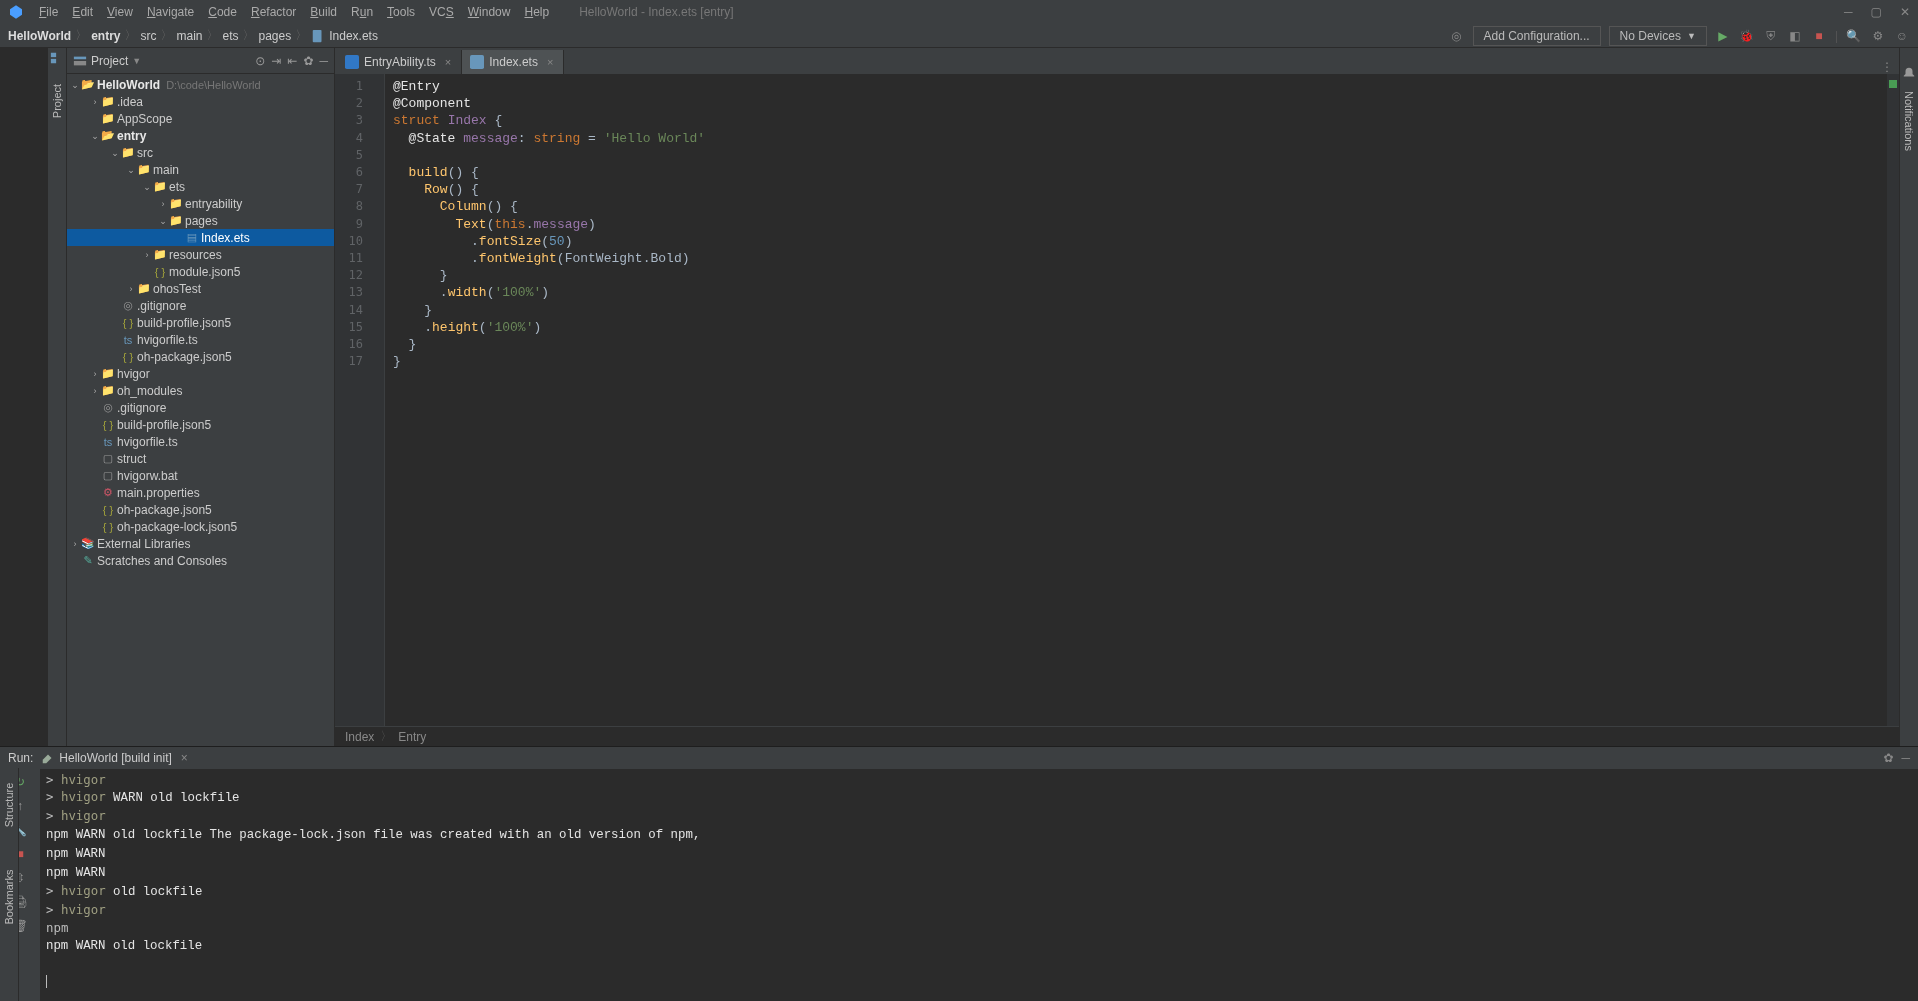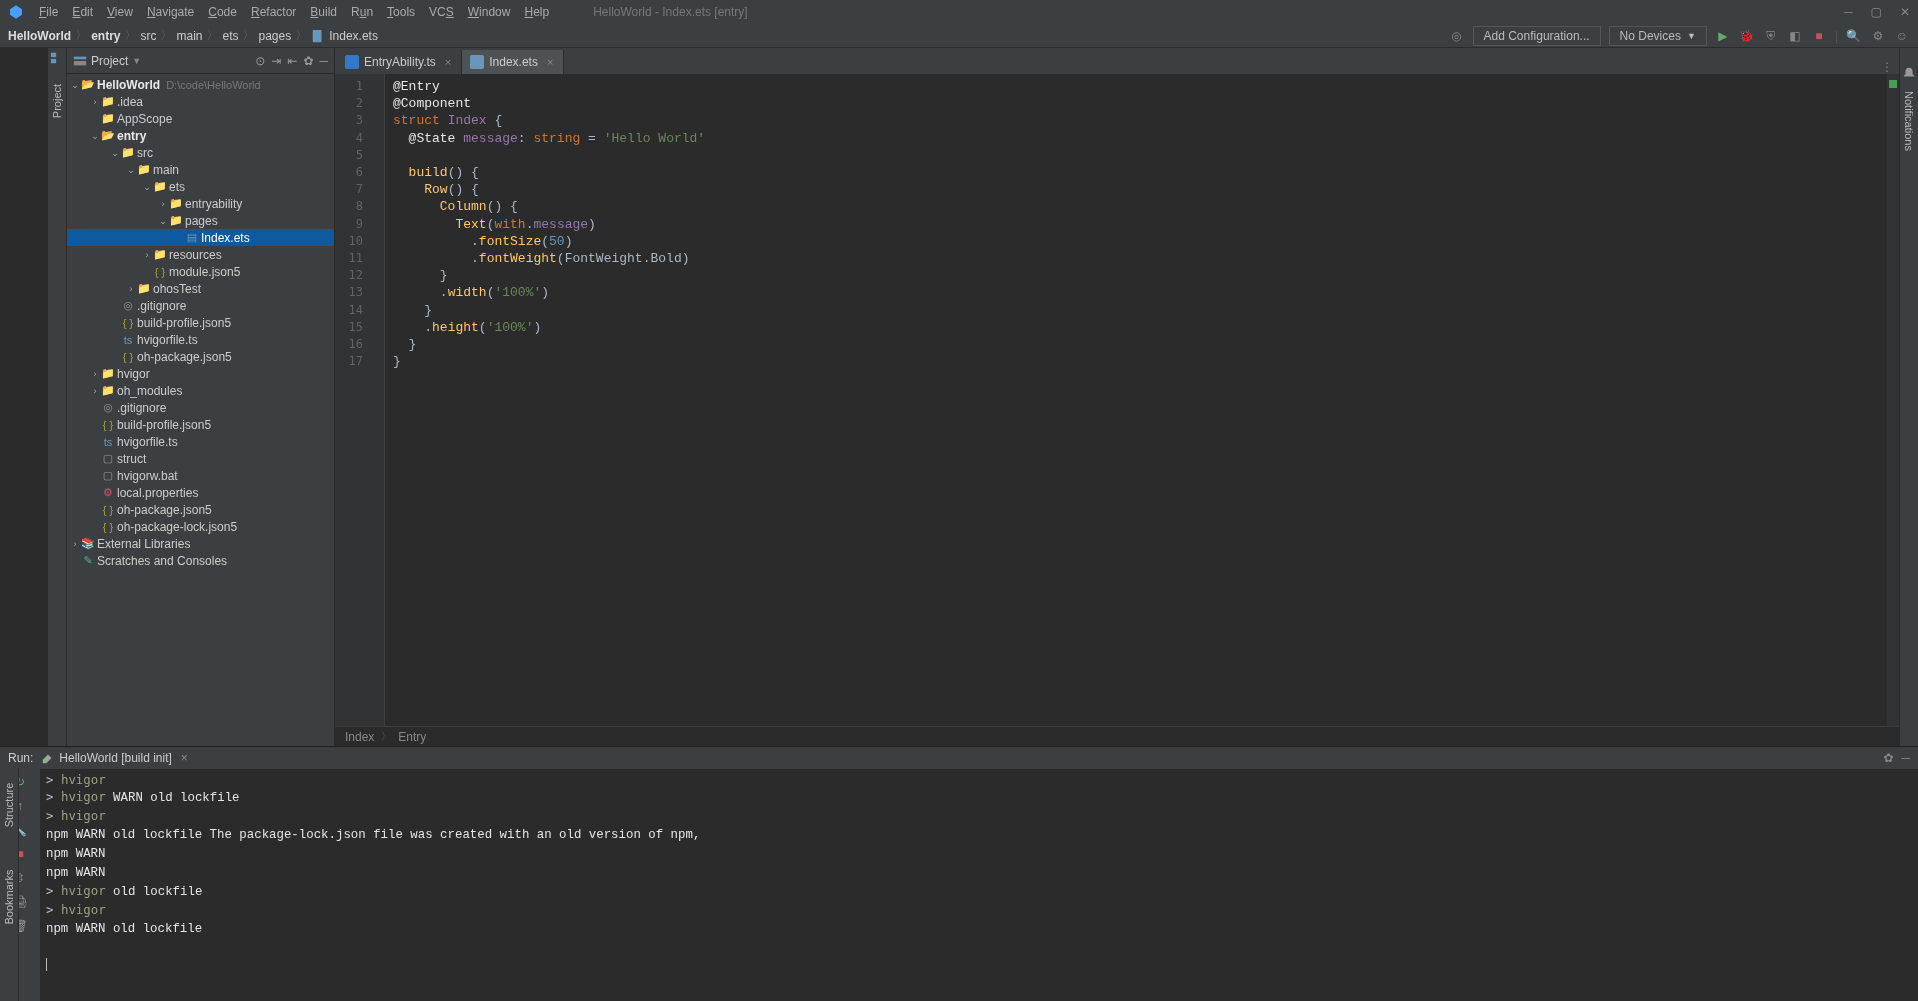--- a/index.html
+++ b/index.html
@@ -3,21 +3,21 @@
 <meta charset="utf-8">
 <style>
 * { margin: 0; padding: 0; box-sizing: border-box; }
 body { font-family: "Segoe UI", Arial, sans-serif; font-size: 12px; background: #2b2b2b; color: #bbbbbb; overflow: hidden; }
 
 .titlebar { height: 24px; background: #3c3f41; display: flex; align-items: center; padding: 0 8px; color: #aaa; }
 .titlebar .logo { width: 16px; height: 16px; margin-right: 10px; }
 .main-menu { display: flex; gap: 4px; }
 .main-menu span { padding: 2px 5px; cursor: pointer; }
 .main-menu span u { text-decoration: underline; }
-.titlebar .title { margin-left: 39px; color: #777; }
+.titlebar .title { margin-left: 25px; color: #777; }
 .win-controls { margin-left: auto; display: flex; gap: 18px; color: #888; font-size: 12px; }
 
 .nav-row { height: 24px; background: #3c3f41; display: flex; align-items: center; padding: 0 8px; border-bottom: 1px solid #2b2b2b; color: #ccc; }
 .breadcrumb { display: flex; gap: 4px; align-items: center; }
 .breadcrumb .sep { color: #666; }
 .nav-right { margin-left: auto; display: flex; gap: 8px; align-items: center; }
 .nav-btn { background:#3c3f41; border:1px solid #555; color:#bbb; padding: 1px 10px; height:20px; display:flex; align-items:center; cursor:pointer; }
 .nav-icon { width:16px; color:#888; text-align:center; cursor:pointer;}
 
 .body-grid { display: grid; grid-template-columns: 19px 268px 1fr 19px; grid-template-rows: 1fr; height: calc(100vh - 48px - 255px); margin-left: 48px; }
@@ -291,21 +291,21 @@
           <span class="label">struct</span>
         </div>
       <div class="tree-item" style="padding-left:24px">
           <span class="arrow"></span>
           <span class="icon">▢</span>
           <span class="label">hvigorw.bat</span>
         </div>
       <div class="tree-item" style="padding-left:24px">
           <span class="arrow"></span>
           <span class="icon" style="color:#c56">⚙</span>
-          <span class="label">local.properties</span>
+          <span class="label">main.properties</span>
         </div>
       <div class="tree-item" style="padding-left:24px">
           <span class="arrow"></span>
           <span class="icon" style="color:#a3a33b">{ }</span>
           <span class="label">oh-package.json5</span>
         </div>
       <div class="tree-item" style="padding-left:24px">
           <span class="arrow"></span>
           <span class="icon" style="color:#a3a33b">{ }</span>
           <span class="label">oh-package-lock.json5</span>
@@ -345,21 +345,21 @@
       <div class="gutter">1<br>2<br>3<br>4<br>5<br>6<br>7<br>8<br>9<br>10<br>11<br>12<br>13<br>14<br>15<br>16<br>17</div>
       <div class="fold-col"></div>
       <div class="code"><span class="anno">@Entry</span>
 <span class="anno">@Component</span>
 <span class="kw">struct</span> <span class="id">Index</span> <span class="p">{</span>
   <span class="anno">@State</span> <span class="prop">message</span><span class="p">:</span> <span class="type">string</span> <span class="p">=</span> <span class="str">'Hello World'</span>
 
   <span class="call">build</span><span class="p">() {</span>
     <span class="call">Row</span><span class="p">() {</span>
       <span class="call">Column</span><span class="p">() {</span>
-        <span class="call">Text</span><span class="p">(</span><span class="this">with</span><span class="p">.</span><span class="prop">message</span><span class="p">)</span>
+        <span class="call">Text</span><span class="p">(</span><span class="this">this</span><span class="p">.</span><span class="prop">message</span><span class="p">)</span>
           <span class="p">.</span><span class="call">fontSize</span><span class="p">(</span><span class="num">50</span><span class="p">)</span>
           <span class="p">.</span><span class="call">fontWeight</span><span class="p">(</span><span>FontWeight</span><span class="p">.</span><span>Bold</span><span class="p">)</span>
       <span class="p">}</span>
       <span class="p">.</span><span class="call">width</span><span class="p">(</span><span class="str">'100%'</span><span class="p">)</span>
     <span class="p">}</span>
     <span class="p">.</span><span class="call">height</span><span class="p">(</span><span class="str">'100%'</span><span class="p">)</span>
   <span class="p">}</span>
 <span class="p">}</span></div>
       <div class="err-strip">
           <div class="ok"></div>
@@ -407,20 +407,21 @@
     </div>
     <div class="run-output" id="run-out">
         <div><span>&gt; </span><span class="hv">hvigor</span><span class=""></span></div>
         <div><span>&gt; </span><span class="hv">hvigor</span><span class="warn"> WARN old lockfile</span></div>
         <div><span>&gt; </span><span class="hv">hvigor</span><span class=""></span></div>
         <div><span class="warn">npm WARN old lockfile The package-lock.json file was created with an old version of npm,</span></div>
         <div><span class="warn">npm WARN</span></div>
         <div><span class="warn">npm WARN</span></div>
         <div><span>&gt; </span><span class="hv">hvigor</span><span class="warn">  old lockfile</span></div>
         <div><span>&gt; </span><span class="hv">hvigor</span><span class=""></span></div>
+        <div><span class="">npm</span></div>
         <div><span class="warn">npm WARN old lockfile</span></div>
         <div>&nbsp;</div>
         <div><span class="caret"></span></div>
       </div>
   </div>
 </div>
 
 <div class="left-toolwin-strip">
   <div class="vtab">Structure</div>
   <div class="vtab" style="margin-top:50px">Bookmarks</div>

